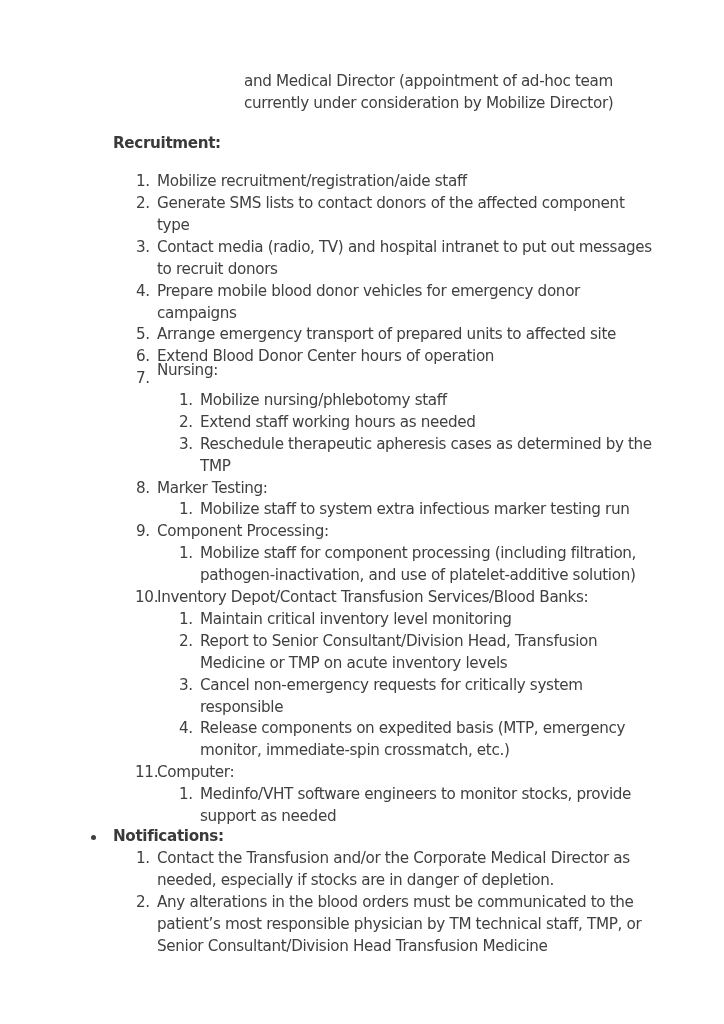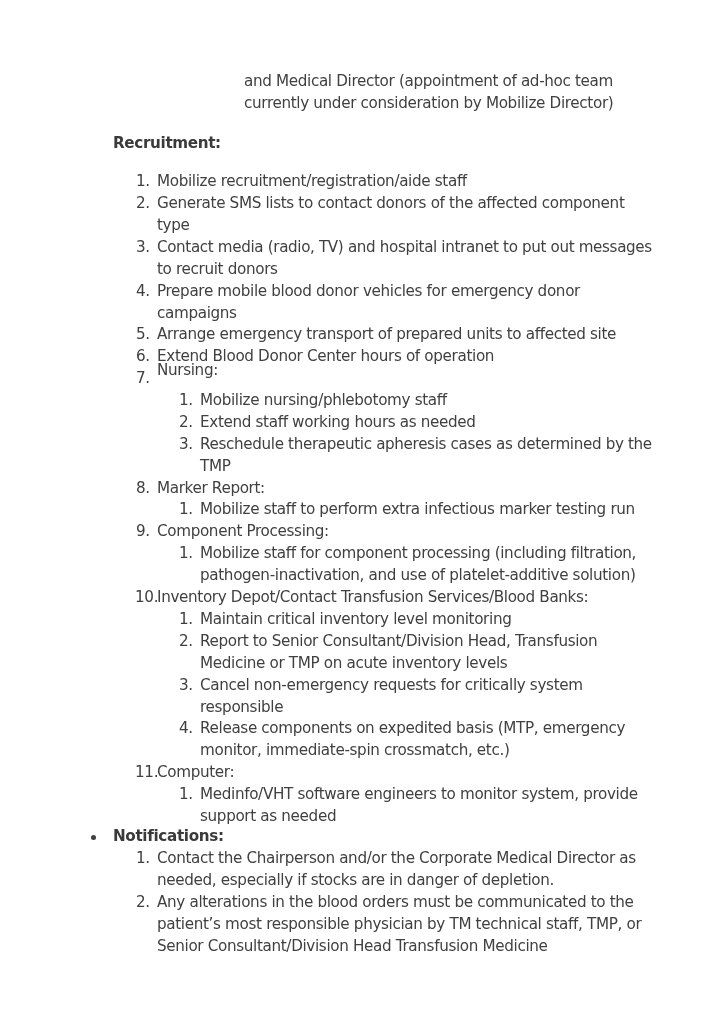--- a/index.html
+++ b/index.html
@@ -51,23 +51,23 @@
     <div class="ln" style="left:157px;top:359px">Nursing:</div>
     <div class="num" style="left:179px;top:389px">1.</div>
     <div class="ln" style="left:200px;top:389px">Mobilize nursing/phlebotomy staff</div>
     <div class="num" style="left:179px;top:411px">2.</div>
     <div class="ln" style="left:200px;top:411px">Extend staff working hours as needed</div>
     <div class="num" style="left:179px;top:433px">3.</div>
     <div class="ln" style="left: 200px; top: 433px; transform-origin: left top; transform: scaleX(0.998);">Reschedule therapeutic apheresis cases as determined by the</div>
     <div class="ln" style="left:200px;top:455px">TMP</div>
 
     <div class="num" style="left:136px;top:477px">8.</div>
-    <div class="ln" style="left:157px;top:477px">Marker Report:</div>
+    <div class="ln" style="left:157px;top:477px">Marker Testing:</div>
     <div class="num" style="left:179px;top:498px">1.</div>
-    <div class="ln" style="left:200px;top:498px">Mobilize staff to perform extra infectious marker testing run</div>
+    <div class="ln" style="left:200px;top:498px">Mobilize staff to system extra infectious marker testing run</div>
 
     <div class="num" style="left:136px;top:520px">9.</div>
     <div class="ln" style="left:157px;top:520px">Component Processing:</div>
     <div class="num" style="left:179px;top:542px">1.</div>
     <div class="ln" style="left:200px;top:542px">Mobilize staff for component processing (including filtration,</div>
     <div class="ln" style="left:200px;top:564px">pathogen-inactivation, and use of platelet-additive solution)</div>
 
     <div class="num" style="left:135px;top:586px">10.</div>
     <div class="ln" style="left:157px;top:586px">Inventory Depot/Contact Transfusion Services/Blood Banks:</div>
     <div class="num" style="left:179px;top:608px">1.</div>
@@ -78,30 +78,30 @@
     <div class="num" style="left:179px;top:674px">3.</div>
     <div class="ln" style="left:200px;top:674px">Cancel non-emergency requests for critically system</div>
     <div class="ln" style="left:200px;top:696px">responsible</div>
     <div class="num" style="left:179px;top:717px">4.</div>
     <div class="ln" style="left:200px;top:717px">Release components on expedited basis (MTP, emergency</div>
     <div class="ln" style="left:200px;top:739px">monitor, immediate-spin crossmatch, etc.)</div>
 
     <div class="num" style="left:135px;top:761px">11.</div>
     <div class="ln" style="left:157px;top:761px">Computer:</div>
     <div class="num" style="left:179px;top:783px">1.</div>
-    <div class="ln" style="left:200px;top:783px">Medinfo/VHT software engineers to monitor system, provide</div>
+    <div class="ln" style="left:200px;top:783px">Medinfo/VHT software engineers to monitor stocks, provide</div>
     <div class="ln" style="left:200px;top:805px">support as needed</div>
   </div>
 
   <div class="bullet" style="left:91px;top:835px"></div>
   <div class="ln bold" style="left:113px;top:825px">Notifications:</div>
 
   <div>
     <div class="num" style="left:136px;top:847px">1.</div>
-    <div class="ln" style="left:157px;top:847px">Contact the Chairperson and/or the Corporate Medical Director as</div>
+    <div class="ln" style="left:157px;top:847px">Contact the Transfusion and/or the Corporate Medical Director as</div>
     <div class="ln" style="left:157px;top:869px">needed, especially if stocks are in danger of depletion.</div>
     <div class="num" style="left:136px;top:891px">2.</div>
     <div class="ln" style="left:157px;top:891px">Any alterations in the blood orders must be communicated to the</div>
     <div class="ln" style="left:157px;top:913px">patient’s most responsible physician by TM technical staff, TMP, or</div>
     <div class="ln" style="left:157px;top:935px">Senior Consultant/Division Head Transfusion Medicine</div>
   </div>
 
 </div>
 
 </body></html>

